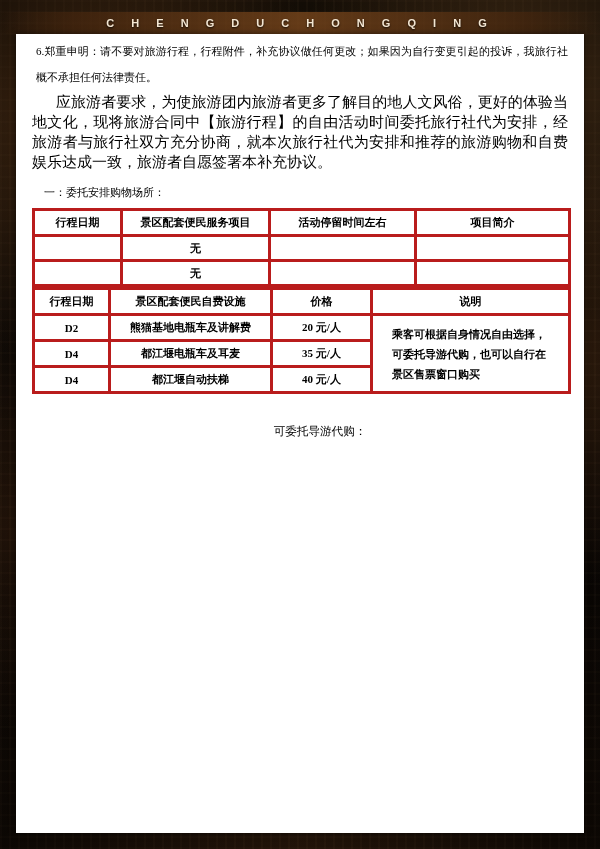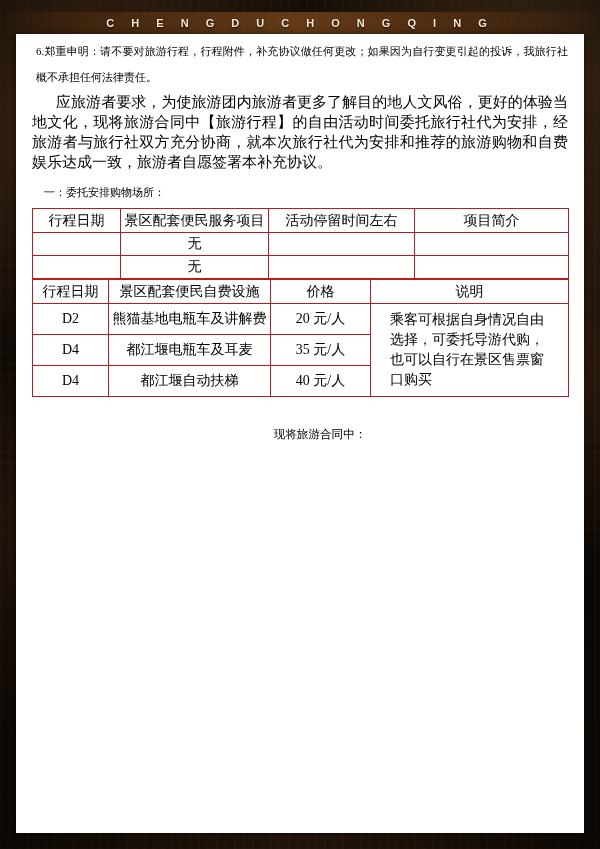--- a/index.html
+++ b/index.html
@@ -107,23 +107,23 @@
     line-height: 20px;
     margin: 10px 0 6px 0;
     text-indent: 12px;
   }
   table {
     border-collapse: collapse;
     width: 100%;
     table-layout: fixed;
   }
   table td, table th {
-    border: 1px solid #b91c1c;
-    font-size: 14px;
-    font-weight: normal;
+    border: 3px solid #b91c1c;
+    font-size: 11px;
+    font-weight: bold;
     text-align: center;
     vertical-align: middle;
     padding: 2px 3px;
   }
   #shopping-table td { height: 18px; }
   #shopping-table .hrow td { height: 19px; }
   #service-table td { height: 19px; }
   .tall-row td { height: 46px; }
   .sign-line {
     margin-top: 30px;
@@ -214,18 +214,18 @@
           </tr>
           <tr class="tall-row">
             <td>D4</td>
             <td>都江堰自动扶梯</td>
             <td>40 元/人</td>
           </tr>
         </tbody>
       </table>
 
       <div class="sign-line">
-        <span class="inner">现将旅游合同中：</span>
+        <span class="inner">可委托导游代购：</span>
       </div>
 
     </div>
   </div>
 </div>
 
 </body></html>

